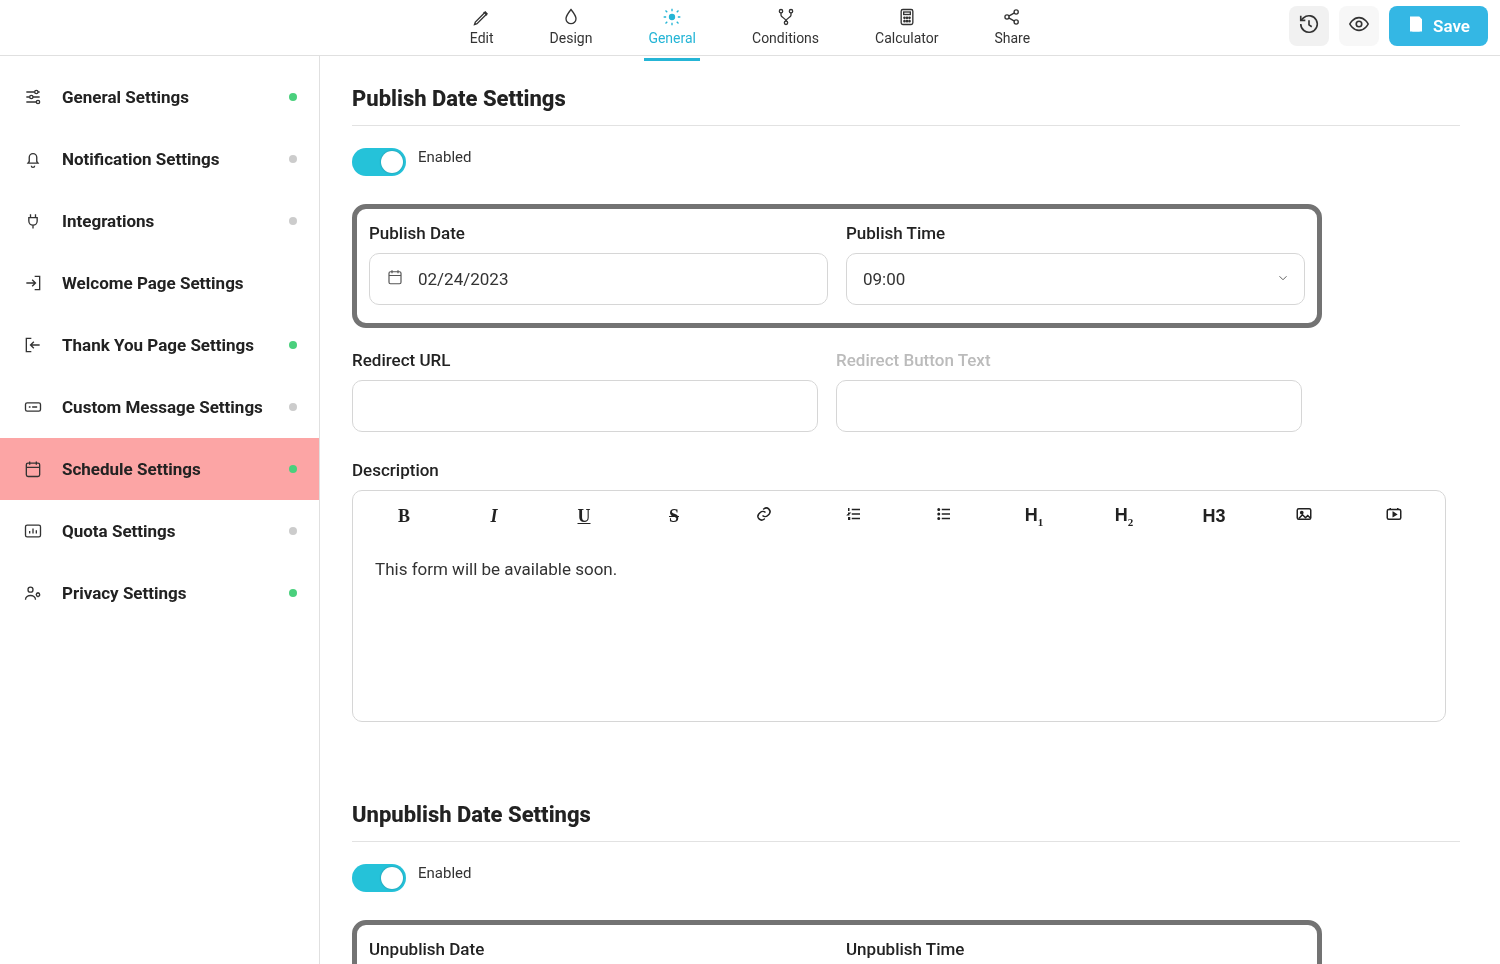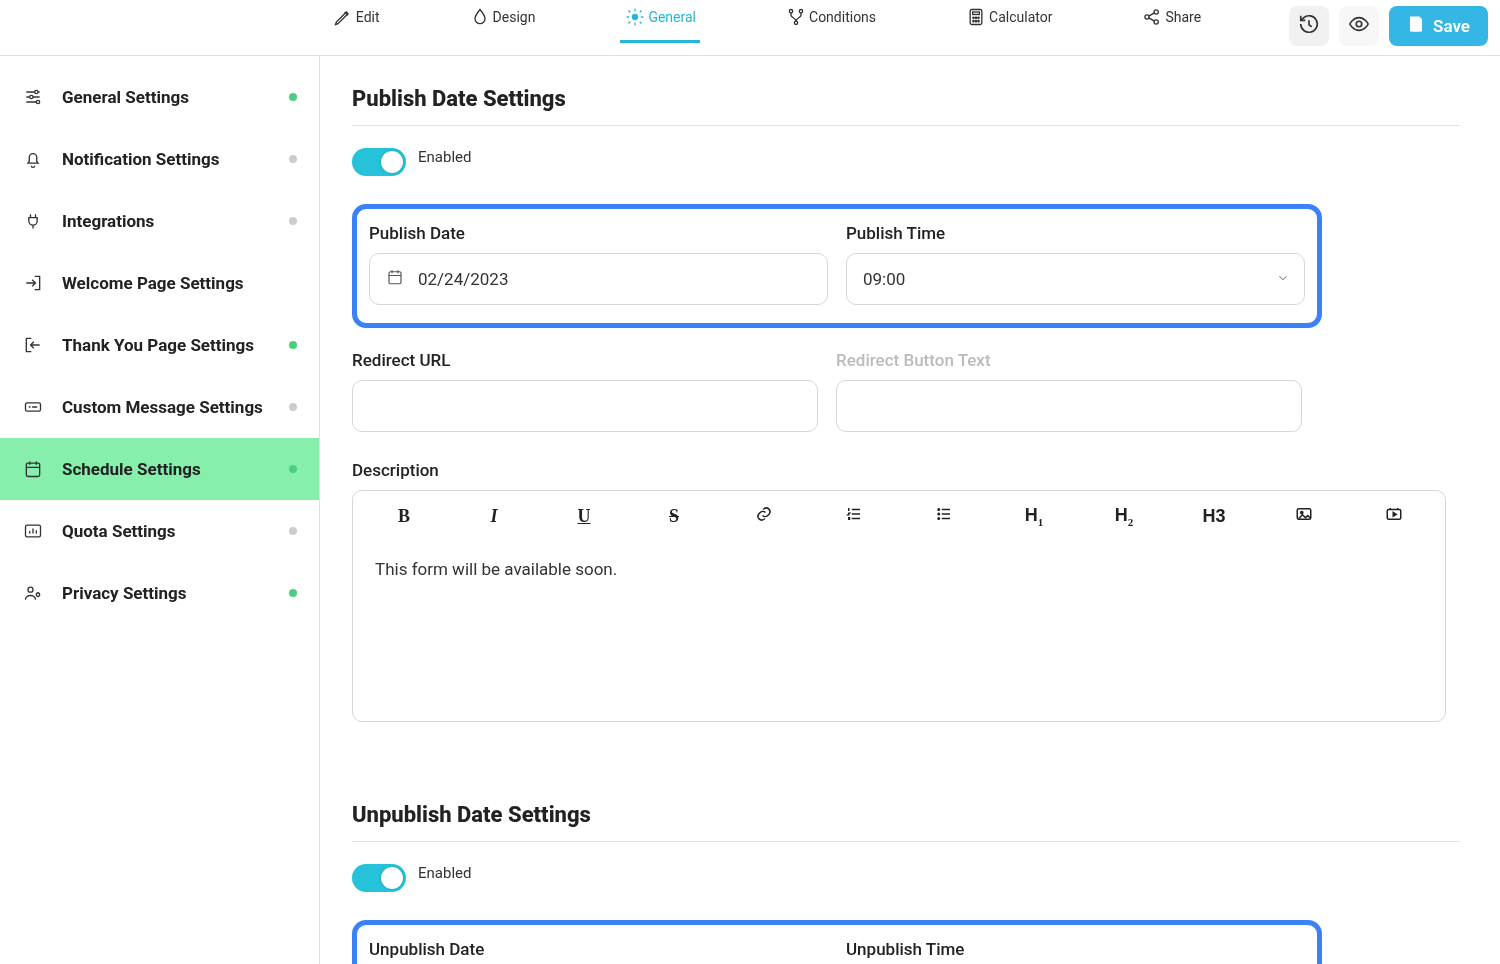--- a/index.html
+++ b/index.html
@@ -2,21 +2,21 @@
 <html><head>
 <meta charset="utf-8">
 <style>
   * { box-sizing: border-box; }
   html,body { margin:0; padding:0; font-family: -apple-system, BlinkMacSystemFont, 'Segoe UI', Roboto, Helvetica, Arial, sans-serif; background:#fff; color:#222; }
   body { width:1500px; height:964px; overflow:hidden; position:relative; }
 
   
   .topbar { height:56px; border-bottom:1px solid #e0e0e0; display:flex; align-items:flex-start; justify-content:center; position:relative; }
   .topnav { display:flex; gap:48px; align-items:flex-start; margin-top:6px; }
-  .topnav-item { display:flex; flex-direction:row; align-items:center; gap:2px; color:#333; cursor:pointer; padding:0 4px 12px 4px;margin-left:33px;}
+  .topnav-item { display:flex; flex-direction:column; align-items:center; gap:2px; color:#333; cursor:pointer; padding:0 4px 12px 4px;}
   .topnav-item .ic { width:22px; height:22px; display:flex; align-items:center; justify-content:center; }
   .topnav-item span.lbl { font-size:14px; }
   .topnav-item.active { color:#25b5d6; border-bottom:3px solid #25b5d6; }
   .topnav-item.active .ic svg { stroke:#25b5d6; fill:#25b5d6; }
   .topnav-item .ic svg { stroke:#333; fill:none; stroke-width:1.6; }
 
   .top-actions { position:absolute; right:12px; top:6px; display:flex; gap:10px; align-items:center;}
   .icon-btn { width:40px; height:40px; border-radius:8px; background:#f1f1f1; display:flex; align-items:center; justify-content:center; cursor:pointer; }
   .icon-btn.light { background:#f7f7f7; }
   .save-btn { background:#34b7e4; color:#fff; height:40px; padding:0 18px; border-radius:8px; display:flex; align-items:center; gap:8px; cursor:pointer; font-weight:600; font-size:17px;}
@@ -26,31 +26,31 @@
   .body { display:flex; height:calc(964px - 56px); }
   .sidebar { width:320px; border-right:1px solid #e0e0e0; padding-top:10px; }
   .main { flex:1; padding:10px 40px 40px 32px; overflow:auto; position:relative; }
   .main::-webkit-scrollbar{width:10px}.main::-webkit-scrollbar-thumb{background:#ddd;border-radius:6px}
 
   .side-item { display:flex; align-items:center; height:62px; padding:0 22px; gap:18px; font-size:17px; font-weight:700; color:#222; cursor:pointer; position:relative;}
   .side-item .sic { width:22px; height:22px; display:flex; align-items:center; justify-content:center; }
   .side-item .sic svg { stroke:#333; fill:none; stroke-width:1.6; }
   .side-item .dot { position:absolute; right:22px; width:8px; height:8px; border-radius:50%; background:#ccc; }
   .side-item .dot.on { background:#4ad07d; }
-  .side-item.active { background:#86efac; }
+  .side-item.active { background:#fca5a5; }
 
   
   h2.section-title { font-size:22px; font-weight:800; margin:20px 0 14px 0; }
   .divider { border:none; border-top:1px solid #e2e2e2; margin:0 0 22px 0;}
   .toggle-row { display:flex; align-items:flex-start; gap:12px; margin-bottom:28px;}
   .toggle { width:54px; height:28px; border-radius:14px; background:#25c2d9; position:relative; cursor:pointer;}
   .toggle::after{ content:''; position:absolute; right:3px; top:3px; width:22px; height:22px; border-radius:50%; background:#fff; box-shadow:0 0 2px rgba(0,0,0,.3);}
   .toggle-label { font-size:15px; color:#333; }
 
-  .highlight-box { border:5px solid #3b82f6; border-radius:14px; padding:14px 12px 18px 12px; margin-bottom:22px; width:970px; }
+  .highlight-box { border:5px solid #737373; border-radius:14px; padding:14px 12px 18px 12px; margin-bottom:22px; width:970px; }
   .row2 { display:flex; gap:18px; }
   .field { flex:1; display:flex; flex-direction:column; gap:10px; }
   .field-label { font-size:17px; color:#222; font-weight:500;}
   .field-label.muted { color:#bbb; }
   .input { height:52px; border:1px solid #d6d6d6; border-radius:10px; background:#fff; display:flex; align-items:center; padding:0 16px; font-size:17px; color:#333; gap:14px; position:relative;}
   .input svg { stroke:#555; fill:none; stroke-width:1.6; }
   .chev { position:absolute; right:14px; }
   .plainrow { display:flex; gap:18px; width:950px; margin-bottom:24px;}
   .editor-wrap { width:1094px;margin-top:28px; }
   .editor { border:1px solid #d6d6d6; border-radius:10px; overflow:hidden; margin-top:10px;}

